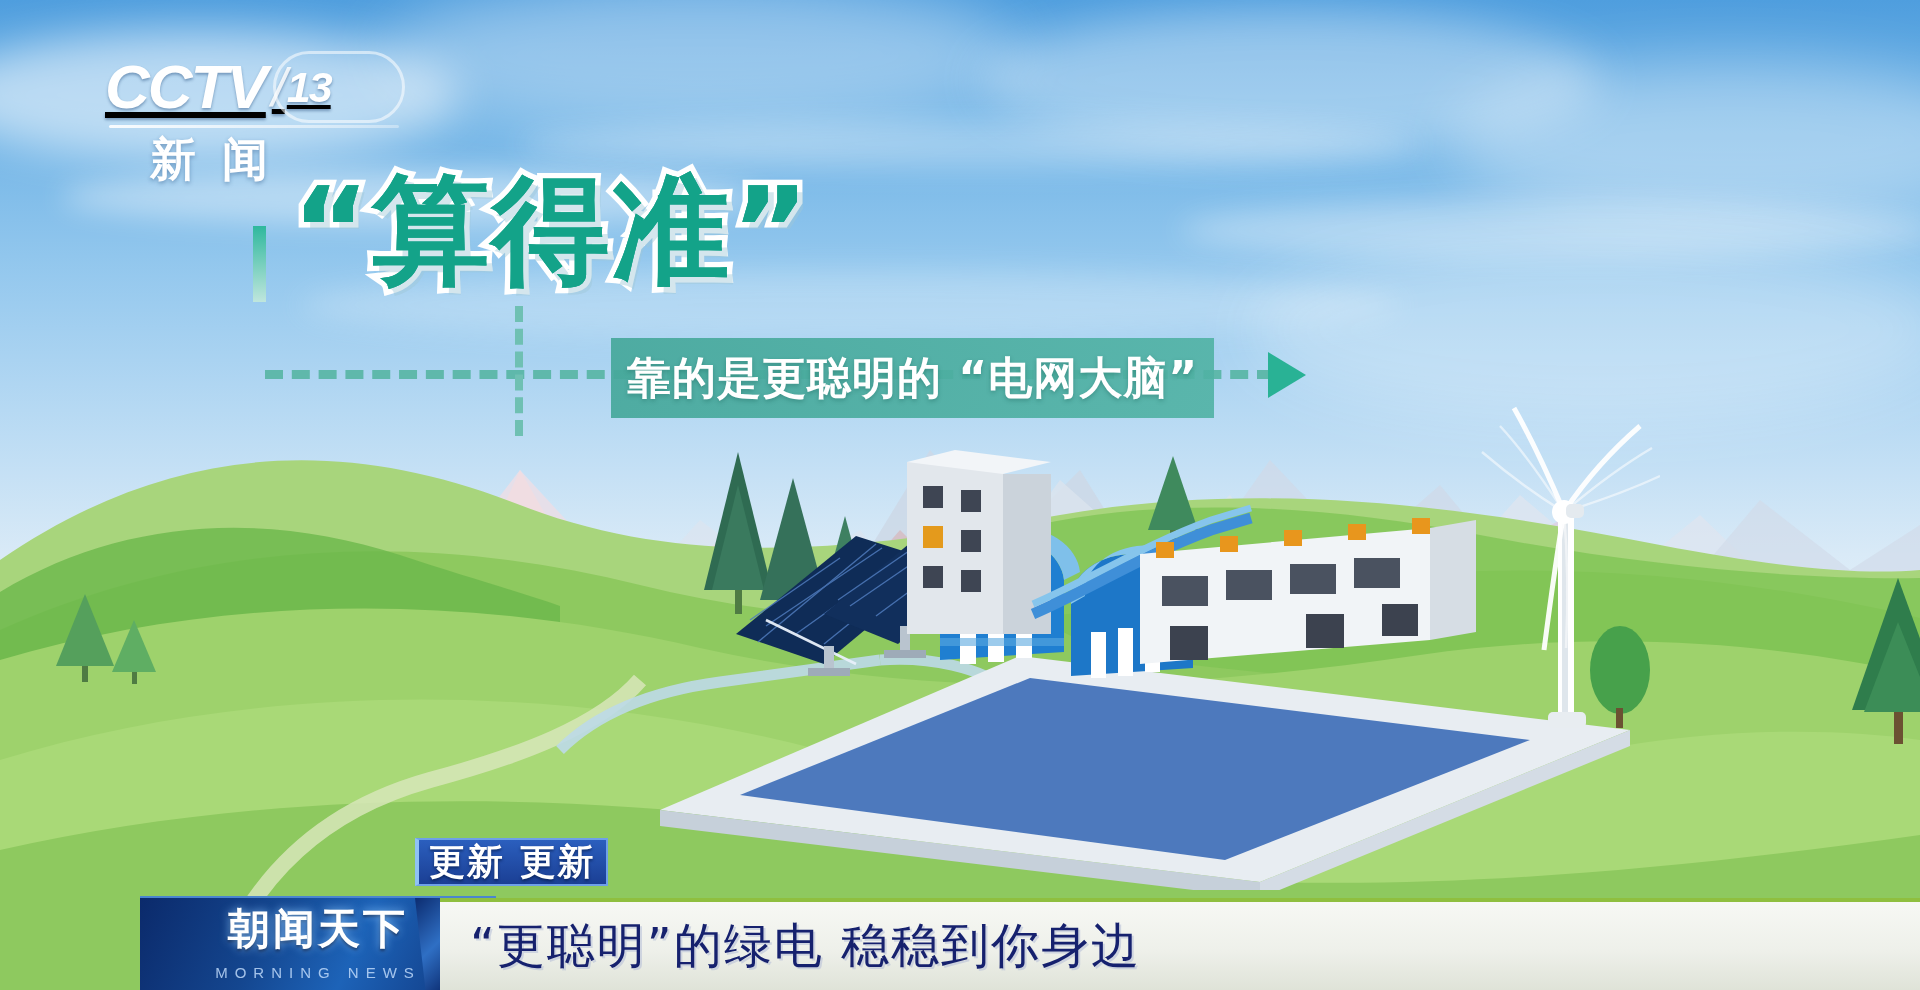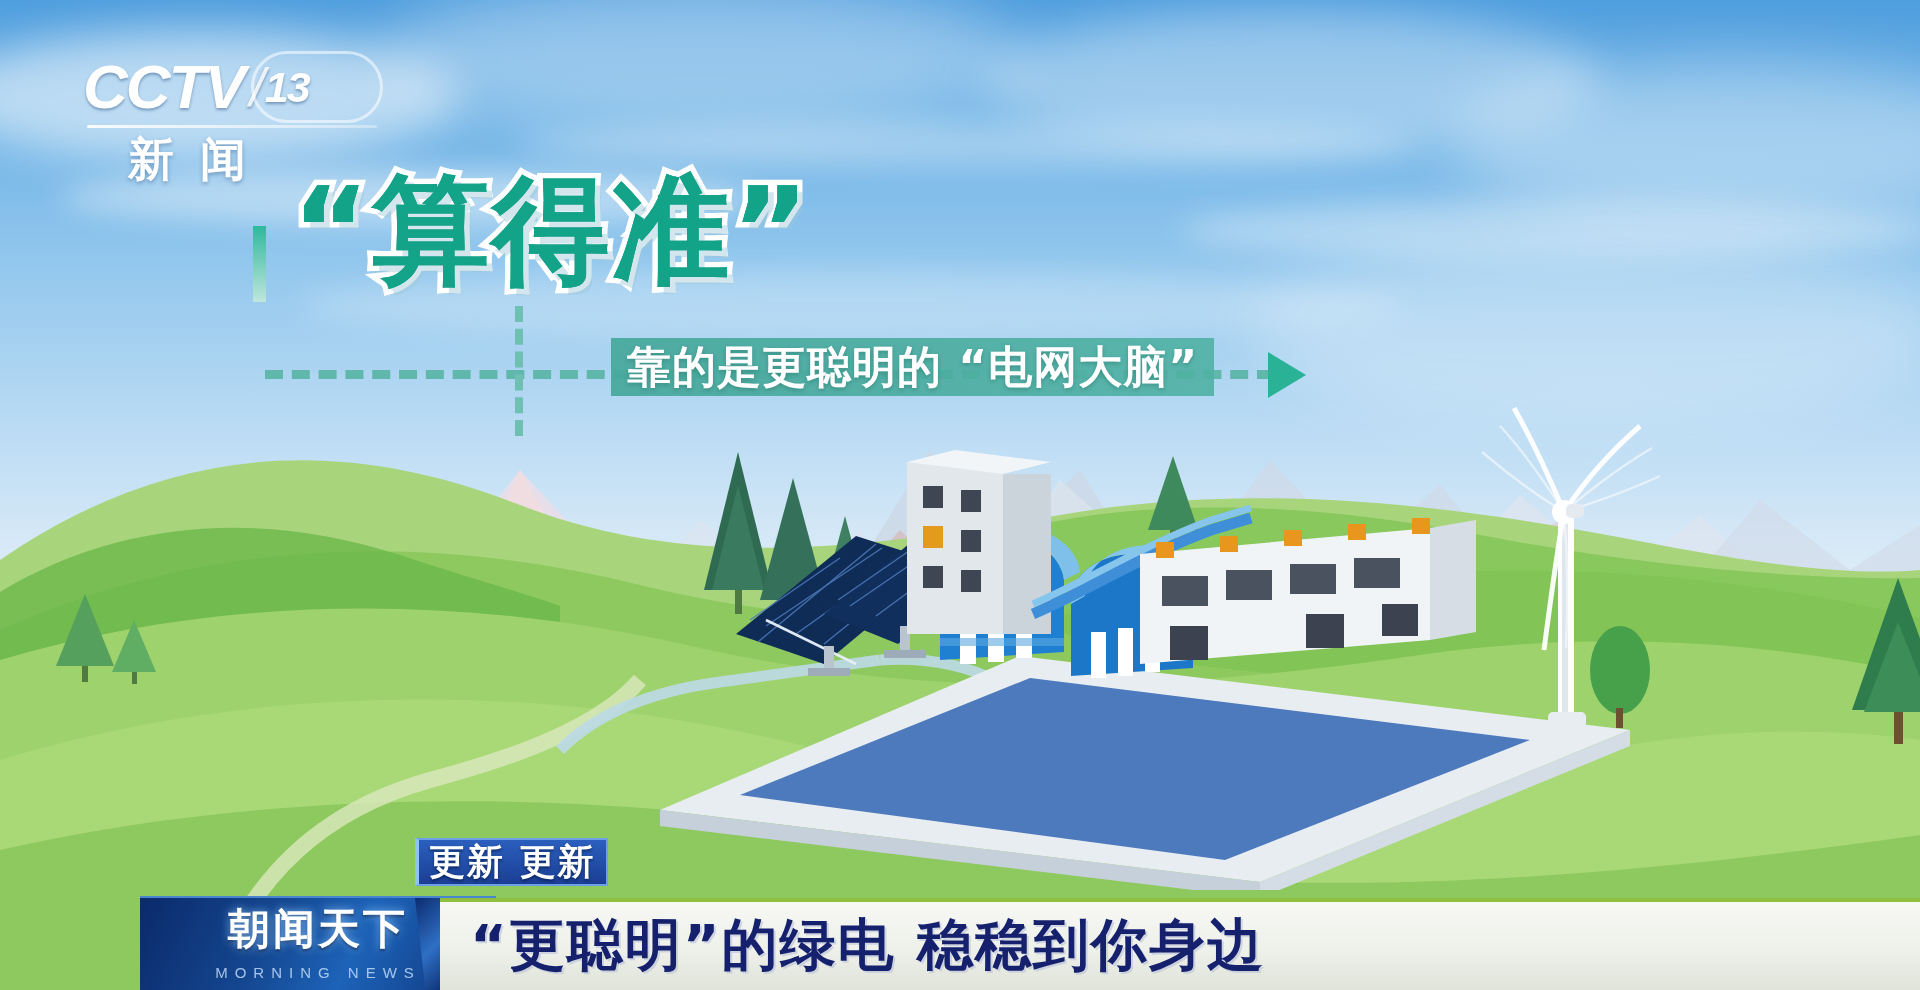--- a/index.html
+++ b/index.html
@@ -12,21 +12,21 @@
 
   
   .cloud{position:absolute;border-radius:50%;background:rgba(255,255,255,.55);filter:blur(22px);}
   .cloud2{position:absolute;border-radius:50%;background:rgba(255,255,255,.35);filter:blur(30px);}
   .wisp{position:absolute;background:rgba(255,255,255,.42);filter:blur(14px);border-radius:50%;}
 
   
   .layer{position:absolute;left:0;width:1920px;}
 
   
-  #logo{position:absolute;left:83px;top:55px;width:300px;height:105px;}
+  #logo{position:absolute;left:105px;top:55px;width:300px;height:105px;text-decoration:underline;}
   #logo .cctv{
     font-size:62px;font-weight:bold;letter-spacing:-2px;color:#ffffff;
     text-shadow:0 2px 3px rgba(30,70,120,.45);
     font-family:"Liberation Sans",sans-serif;font-style:italic;
     line-height:64px;display:flex;align-items:center;
   }
   #logo .slash{font-size:54px;color:rgba(255,255,255,.85);margin:0 2px 0 6px;font-weight:300;}
   #logo .num{font-size:43px;font-weight:bold;color:#fff;font-style:italic;}
   #logo .pill{
     position:absolute;left:168px;top:-4px;width:132px;height:72px;
@@ -65,21 +65,21 @@
   #arrow-head{position:absolute;left:1268px;top:352px;width:0;height:0;
     border-top:23px solid transparent;border-bottom:23px solid transparent;
     border-left:38px solid #29b295;}
   #dash-v{position:absolute;left:515px;top:306px;width:0;height:130px;
     border-left:8px dashed #6fc0b3;}
 
   
   #subbanner{
     position:absolute;left:611px;top:338px;height:58px;
     background:linear-gradient(90deg,rgba(70,168,155,.92),rgba(80,178,164,.90));
-    display:flex;align-items:center;padding:0 16px;
+    display:flex;align-items:center;padding:11px 16px;
   }
   #subbanner span{
     font-size:44px;font-weight:bold;color:#ffffff;letter-spacing:1px;white-space:nowrap;
     text-shadow:0 2px 4px rgba(20,90,80,.35);
     font-family:"DejaVu Sans","Liberation Sans",sans-serif;
   }
 
   
   #blue-tag{
     position:absolute;left:415px;top:838px;height:48px;
@@ -103,21 +103,21 @@
     font-family:"DejaVu Sans","Liberation Sans",sans-serif;line-height:44px;}
   #lt-left .en{font-size:15px;color:rgba(200,225,255,.8);letter-spacing:7px;margin-top:13px;
     font-family:"Liberation Sans",sans-serif;}
   #lt-right{
     position:absolute;left:440px;bottom:0;width:1480px;height:92px;
     background:linear-gradient(180deg,#f7f8f4 0%,#eef0ea 55%,#dfe3d8 100%);
     border-top:4px solid #8fbf3f;
     display:flex;align-items:center;padding-left:30px;box-sizing:border-box;
   }
   #lt-right span{
-    font-size:56px;font-weight:bold;color:#16216e;letter-spacing:2px;white-space:nowrap;
+    font-size:48px;font-weight:normal;color:#16216e;letter-spacing:2px;white-space:nowrap;
     text-shadow:2px 2px 0 rgba(180,190,215,.55);
     font-family:"DejaVu Sans","Liberation Sans",sans-serif;
   }
   #lt-notch{position:absolute;left:415px;bottom:0;width:30px;height:92px;
     background:linear-gradient(135deg,#0c2c70,#2f6fc4 55%,#0d2f74);
     clip-path:polygon(0 0,100% 0,100% 100%,35% 100%);}
 </style>
 </head>
 <body>
 

